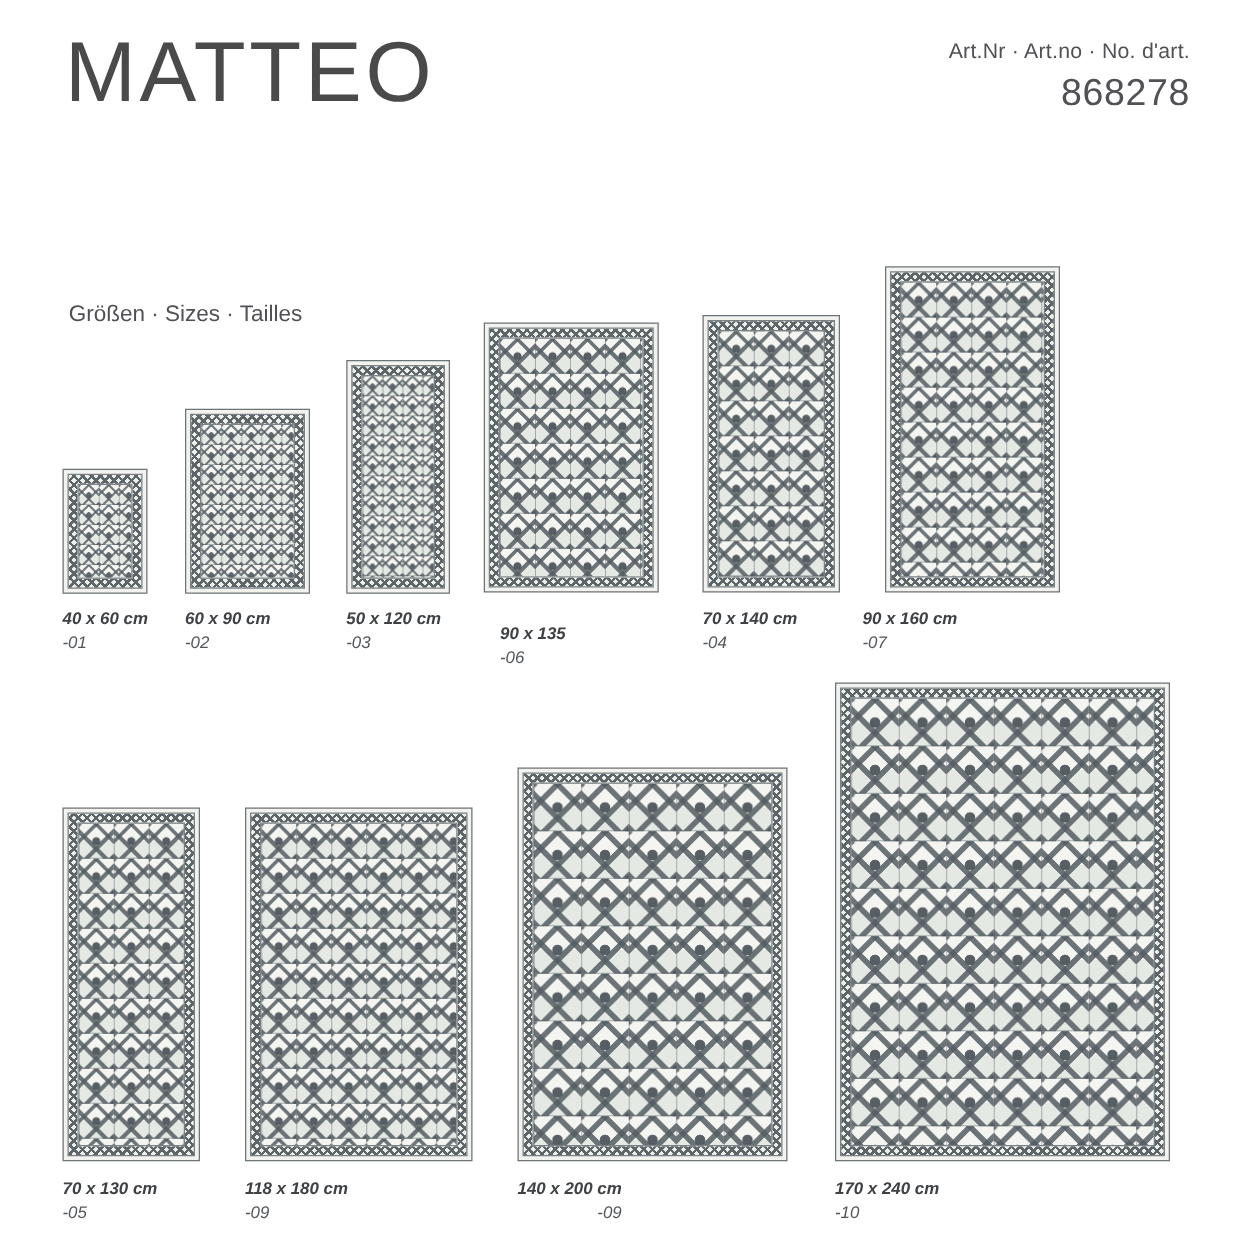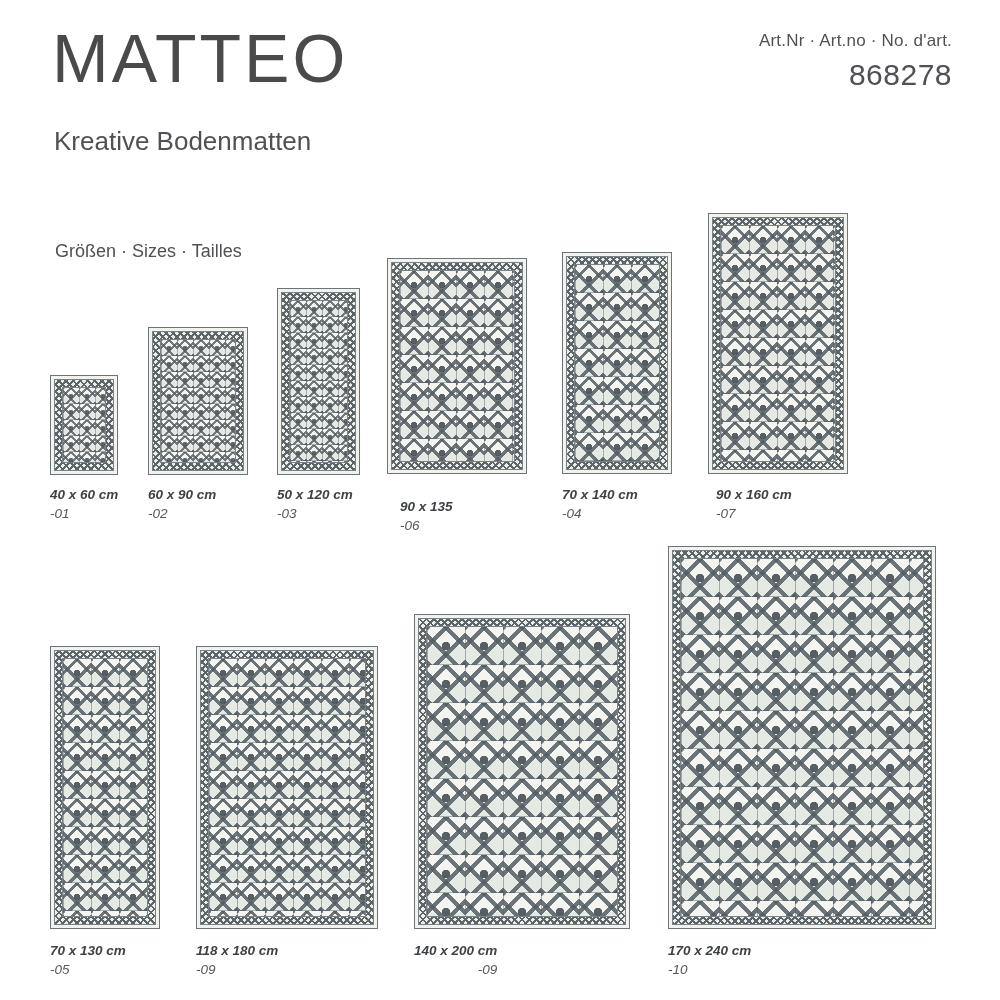--- a/index.html
+++ b/index.html
@@ -165,21 +165,20 @@
     font-weight: 400;
     color: #54585b;
   }
 </style>
 </head>
 <body>
 
 <div class="page">
 
   <div class="brand">MATTEO</div>
-  <div class="sub1">Kreative Bodenmatten</div>
   <div class="artlabel">Art.Nr · Art.no · No. d'art.</div>
   <div class="artno">868278</div>
   <div class="sizes-label">Größen · Sizes · Tailles</div>
 
   <div class="mat-wrap" style="left:50px; top:375px;">
     <div class="mat fine" style="width:68px; height:100px;">
       <div class="band"></div>
       <div class="inner"></div>
     </div>
   </div>
@@ -231,21 +230,21 @@
     <span>70 x 140 cm</span>
     <span class="code">-04</span>
   </div>
 
   <div class="mat-wrap" style="left:708px; top:213px;">
     <div class="mat" style="width:140px; height:261px;">
       <div class="band"></div>
       <div class="inner"></div>
     </div>
   </div>
-  <div class="caption" style="left:716px; top:487px;">
+  <div class="caption" style="left:690px; top:487px;">
     <span>90 x 160 cm</span>
     <span class="code">-07</span>
   </div>
 
   <div class="mat-wrap" style="left:50px; top:646px;">
     <div class="mat" style="width:110px; height:283px;">
       <div class="band"></div>
       <div class="inner"></div>
     </div>
   </div>

